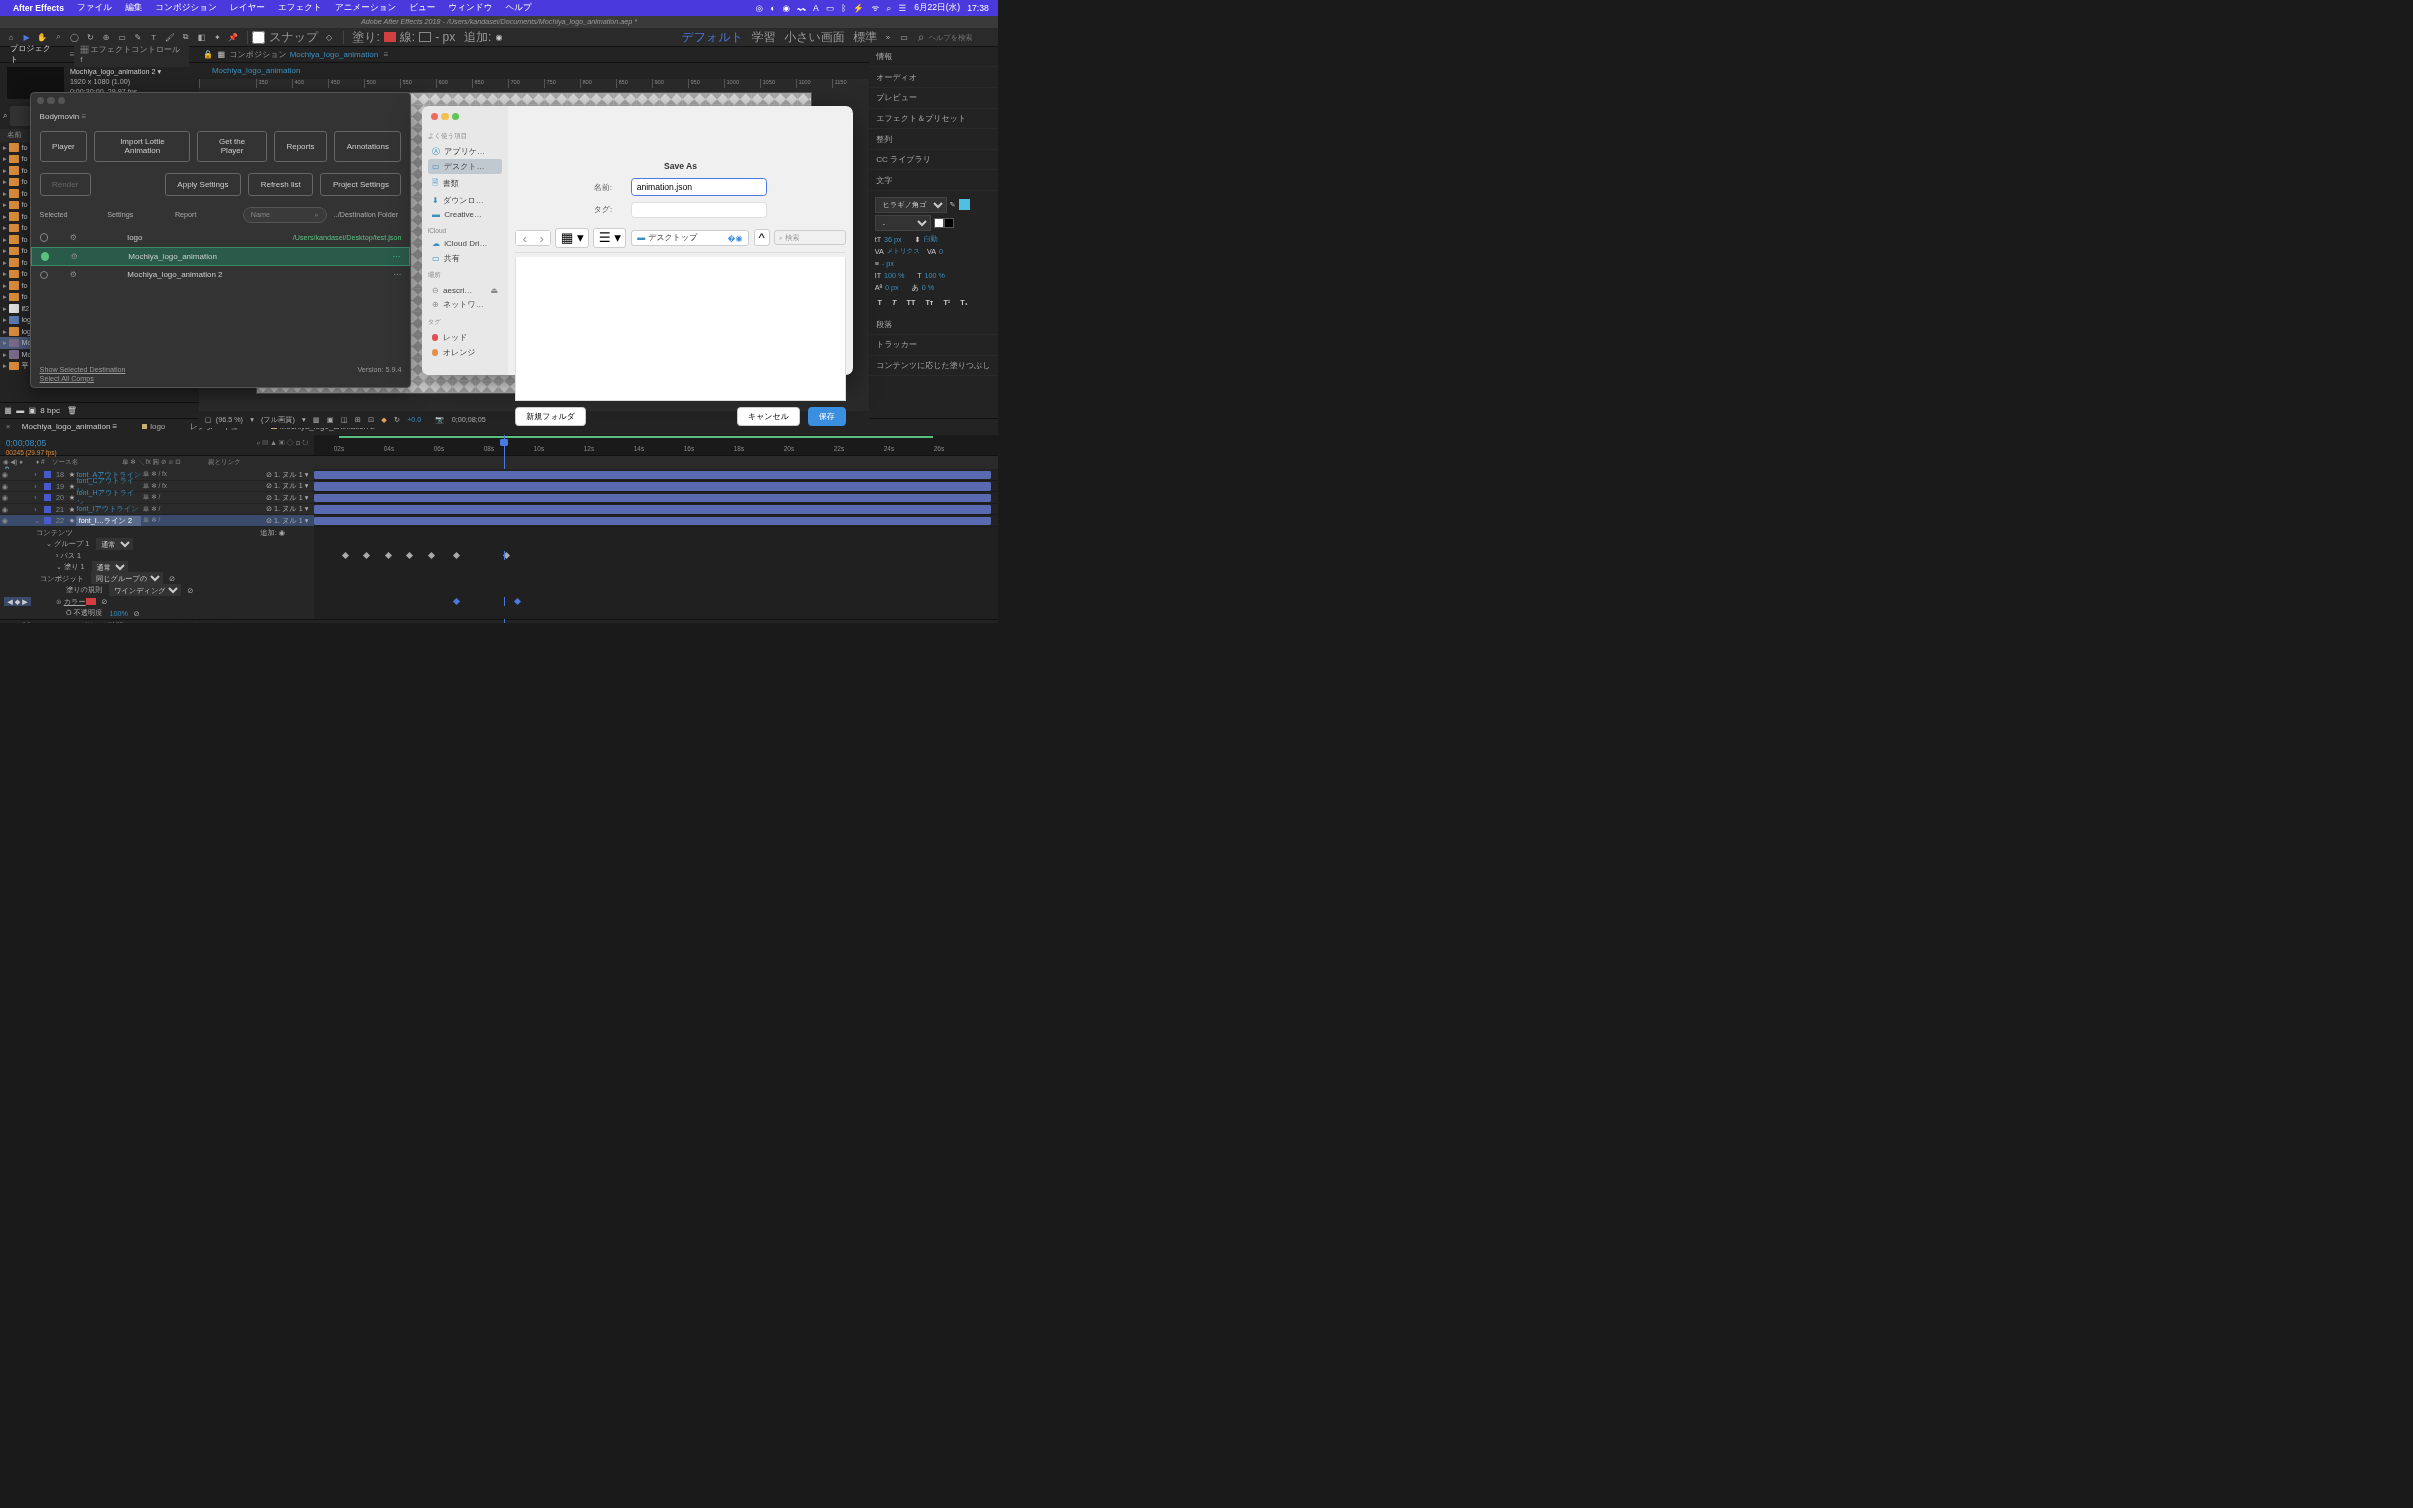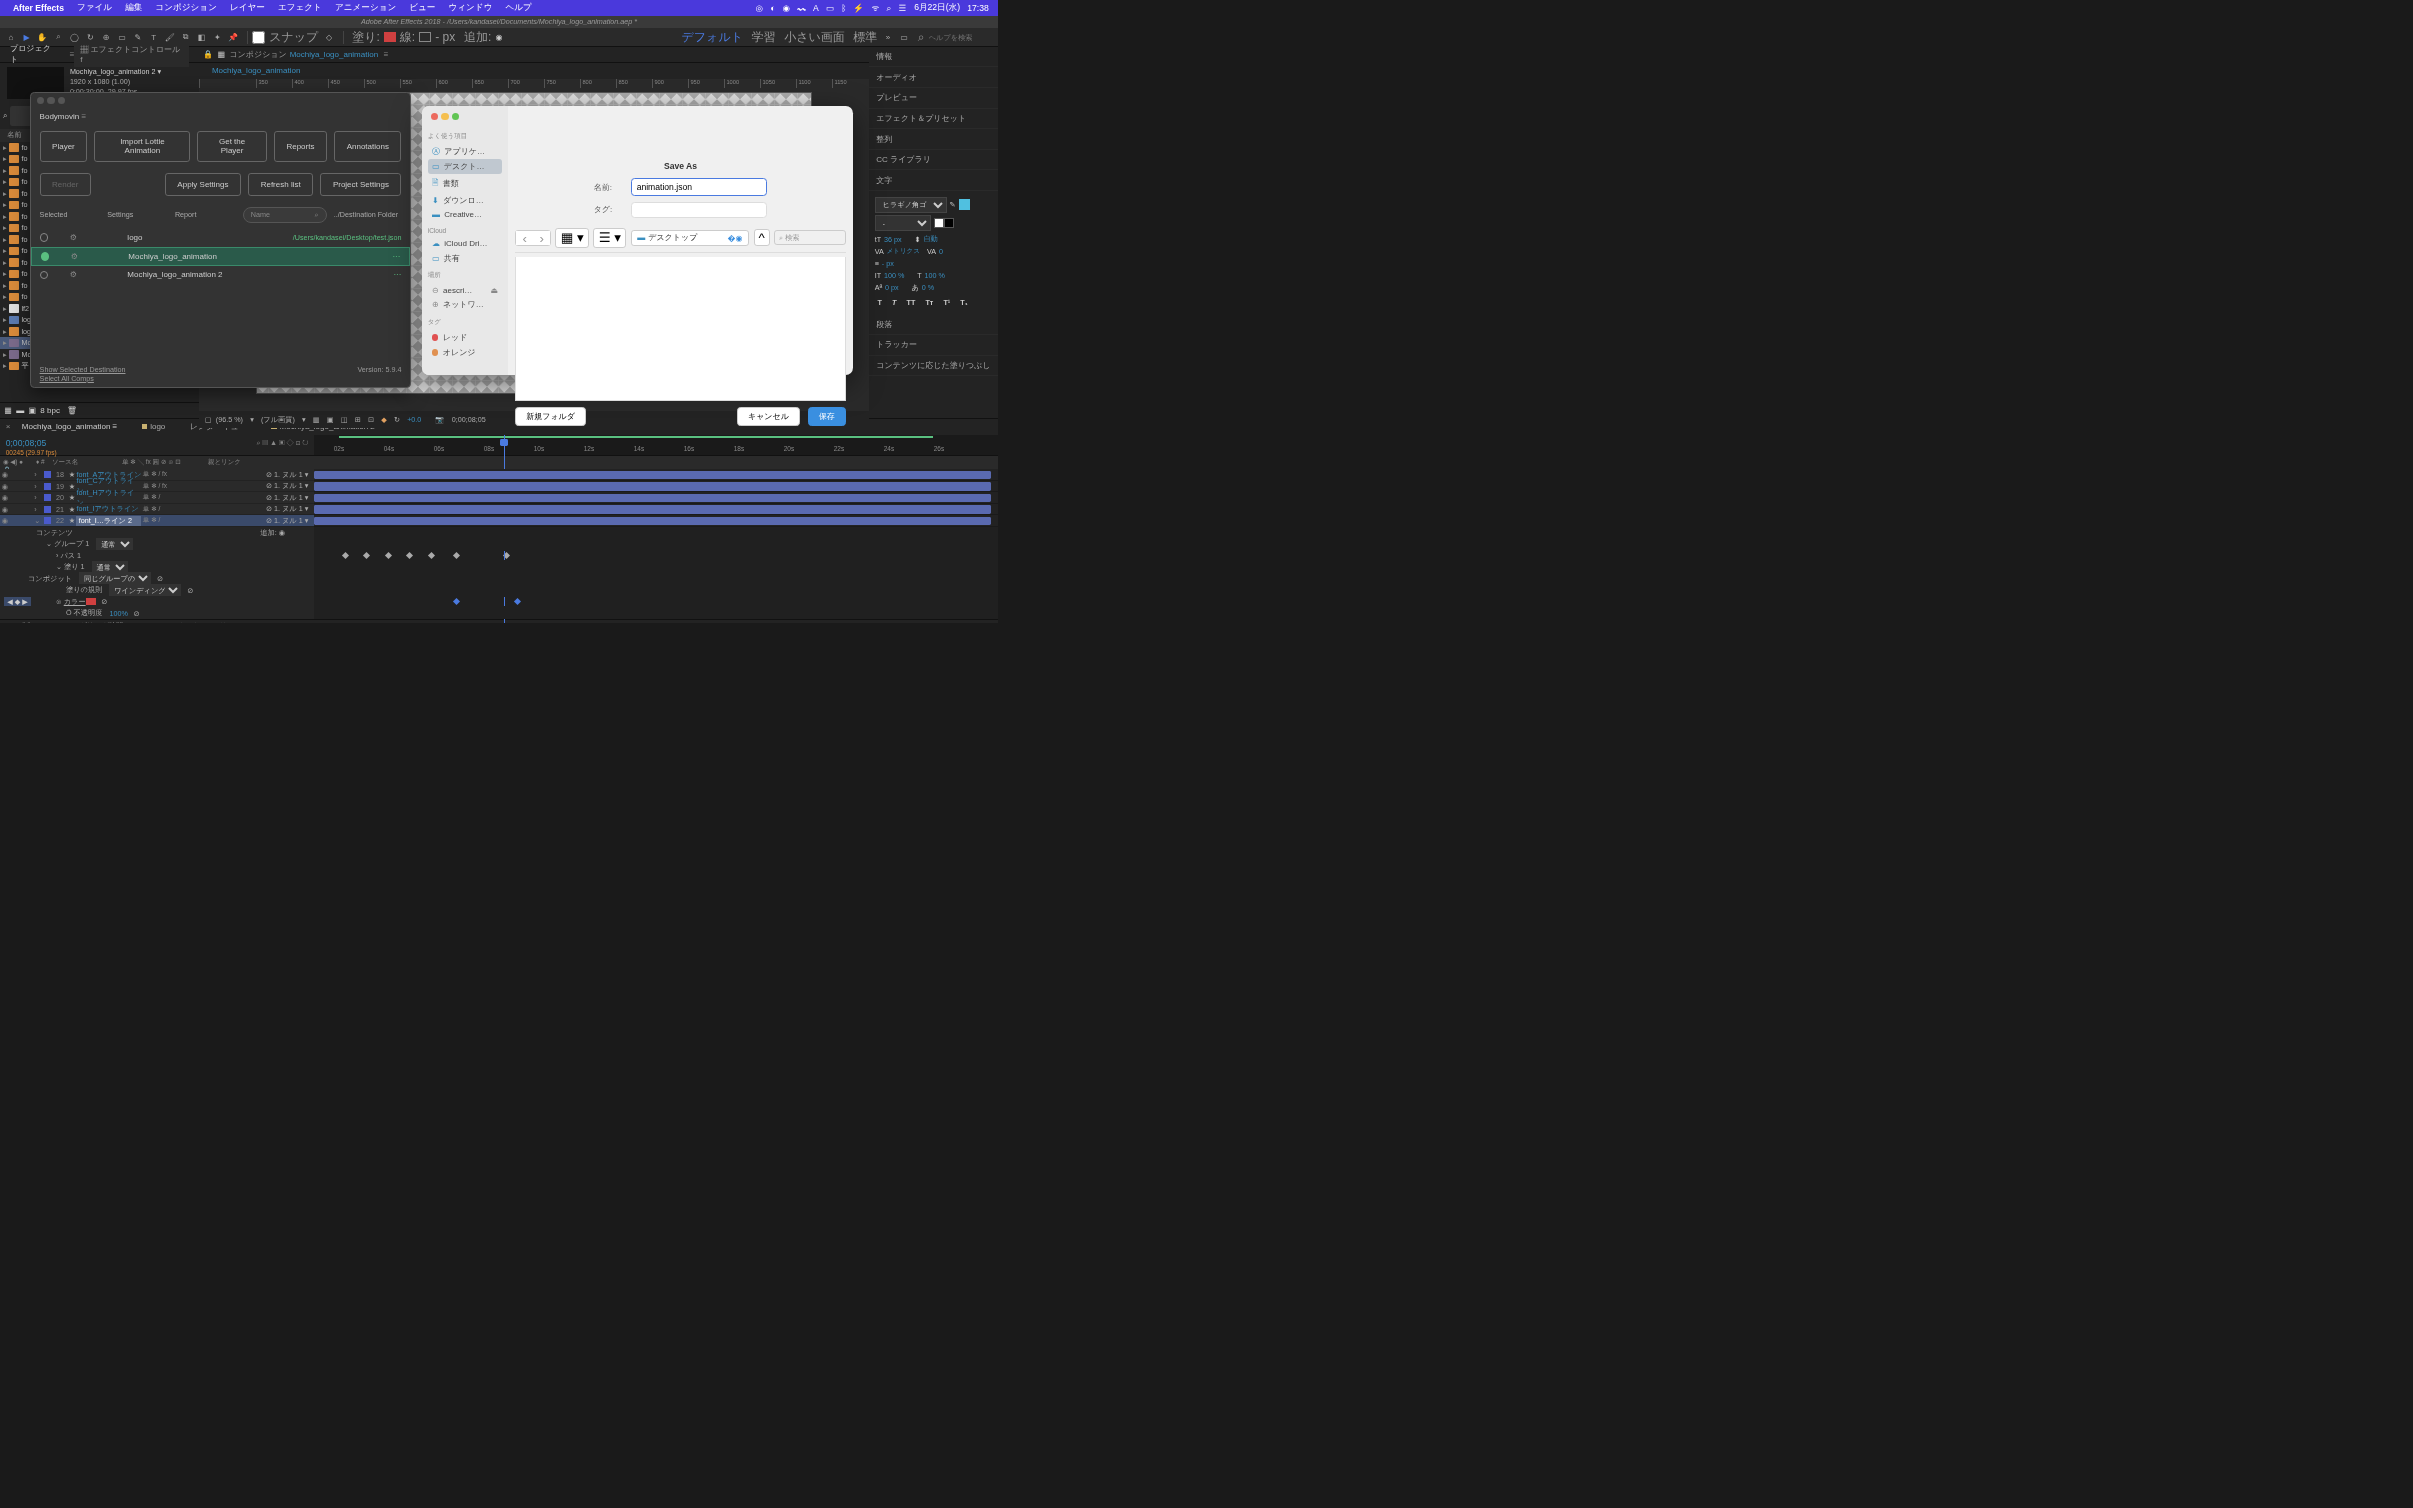--- a/index.html
+++ b/index.html
@@ -653,21 +653,21 @@
   </div>
       <div class="tl-sub">
     <div class="tl-sub-left" style="padding-left:56px;">
 
       <span>⌄ 塗り 1</span>
           <select class="tl-sel" style="margin-left:7.2px"><option>通常</option></select>
     </div>
     <div class="tl-sub-right"></div>
   </div>
       <div class="tl-sub">
-    <div class="tl-sub-left" style="padding-left:28px;">
+    <div class="tl-sub-left" style="padding-left:40px;">
 
       <span>コンポジット</span>
           <select class="tl-sel" style="margin-left:7.2px;width:72px"><option>同じグループの前面の…</option></select> 
           <span style="margin-left:5.7px">⊘</span>
     </div>
     <div class="tl-sub-right"></div>
   </div>
       <div class="tl-sub">
     <div class="tl-sub-left" style="padding-left:66px;">
 

